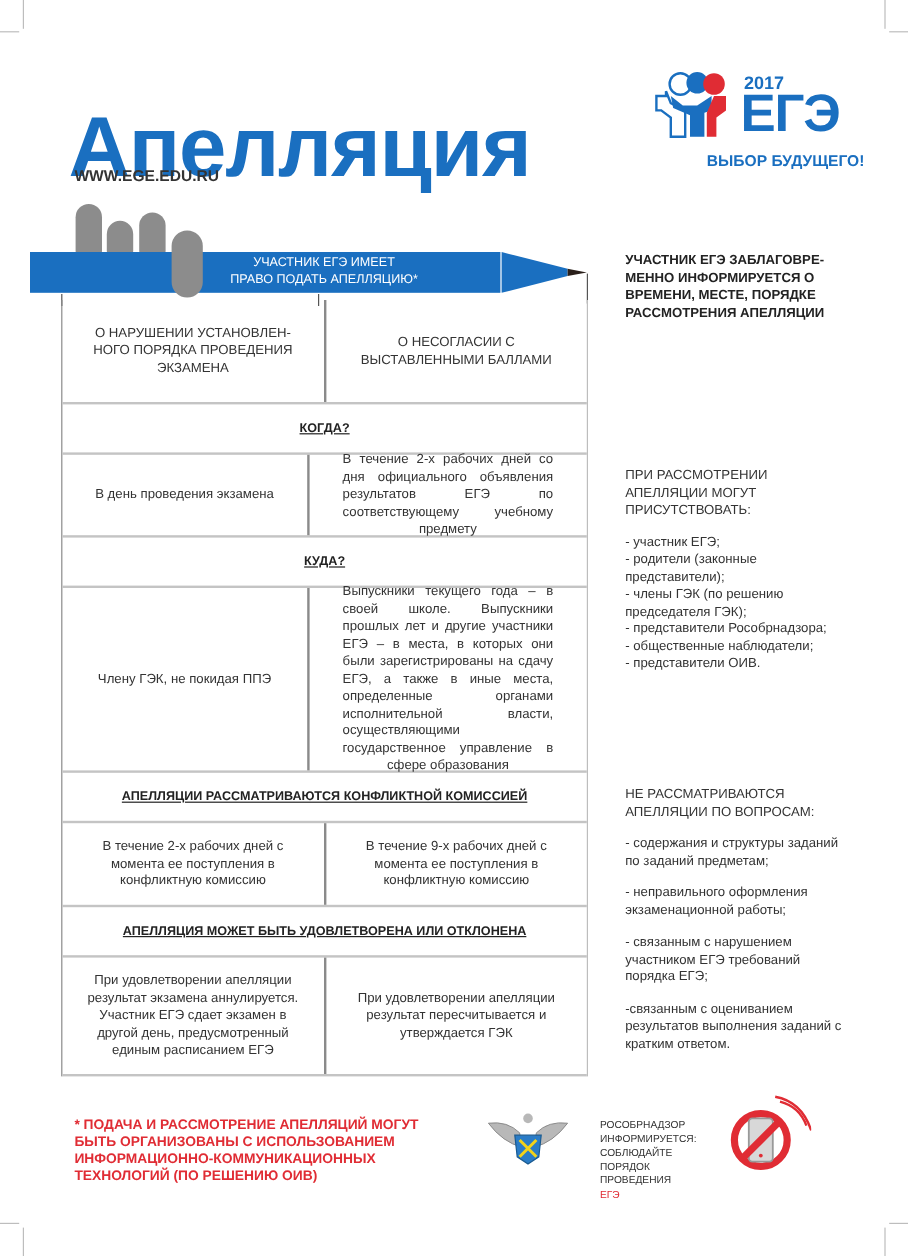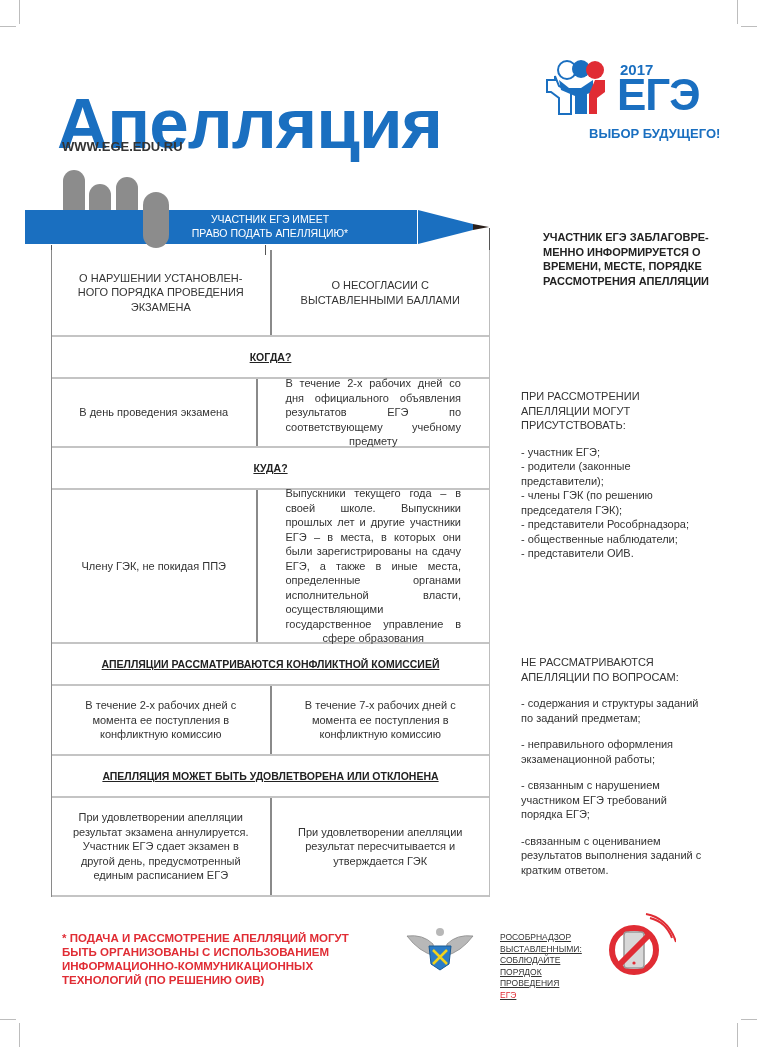--- a/index.html
+++ b/index.html
@@ -47,21 +47,21 @@
   .side { position: absolute; left: 521px; width: 185px; font-size: 11px; line-height: 14.5px; color: #333; }
   .side.bold { font-weight: bold; color: #222; }
   .side p { margin: 0; }
   .side .gap { height: 12px; }
 
   .footnote {
     position: absolute; left: 62px; top: 931px; width: 310px;
     font-size: 11.5px; line-height: 14px; font-weight: bold; color: #e02c34;
   }
   .emblem { position: absolute; left: 405px; top: 922px; width: 70px; height: 55px; }
-  .warn { position: absolute; left: 500px; top: 932px; font-size: 8.5px; line-height: 11.5px; color: #333; text-decoration: underline; }
+  .warn { position: absolute; left: 500px; top: 932px; font-size: 8.5px; line-height: 11.5px; color: #333; }
   .warn .red { color: #e02c34; }
   .phone { position: absolute; left: 606px; top: 912px; width: 70px; height: 65px; }
 </style>
 </head>
 <body>
 
 <div class="crop" style="left:19px;top:0;width:1px;height:24px;"></div>
 <div class="crop" style="left:0;top:26px;width:16px;height:1px;"></div>
 <div class="crop" style="left:737px;top:0;width:1px;height:24px;"></div>
 <div class="crop" style="left:741px;top:26px;width:16px;height:1px;"></div>
@@ -122,32 +122,32 @@
   </div>
   <div class="row" style="height:154px;">
     <div class="cell left">Члену ГЭК, не покидая ППЭ</div>
     <div class="cell justify">Выпускники текущего года – в своей школе. Выпускники прошлых лет и другие участники ЕГЭ – в места, в которых они были зарегистрированы на сдачу ЕГЭ, а также в иные места, определенные органами исполнительной власти, осуществляющими государственное управление в сфере образования</div>
   </div>
   <div class="row" style="height:42px;justify-content:flex-end;">
     <div class="head">АПЕЛЛЯЦИИ РАССМАТРИВАЮТСЯ КОНФЛИКТНОЙ КОМИССИЕЙ</div>
   </div>
   <div class="row" style="height:70px;">
     <div class="cell left">В течение 2-х рабочих дней с момента ее поступления в конфликтную комиссию</div>
-    <div class="cell">В течение 7-х рабочих дней с момента ее поступления в конфликтную комиссию</div>
+    <div class="cell">В течение 9-х рабочих дней с момента ее поступления в конфликтную комиссию</div>
   </div>
   <div class="row" style="height:42px;">
     <div class="head">АПЕЛЛЯЦИЯ МОЖЕТ БЫТЬ УДОВЛЕТВОРЕНА ИЛИ ОТКЛОНЕНА</div>
   </div>
   <div class="row" style="height:99px;">
     <div class="cell left">При удовлетворении апелляции результат экзамена аннулируется. Участник ЕГЭ сдает экзамен в другой день, предусмотренный единым расписанием ЕГЭ</div>
     <div class="cell">При удовлетворении апелляции результат пересчитывается и утверждается ГЭК</div>
   </div>
 </div>
 
-<div class="side bold" style="top:230px;margin-left:22px;">УЧАСТНИК ЕГЭ ЗАБЛАГОВРЕ-МЕННО ИНФОРМИРУЕТСЯ О ВРЕМЕНИ, МЕСТЕ, ПОРЯДКЕ РАССМОТРЕНИЯ АПЕЛЛЯЦИИ</div>
+<div class="side bold" style="top:210px;">УЧАСТНИК ЕГЭ ЗАБЛАГОВРЕ-МЕННО ИНФОРМИРУЕТСЯ О ВРЕМЕНИ, МЕСТЕ, ПОРЯДКЕ РАССМОТРЕНИЯ АПЕЛЛЯЦИИ</div>
 
 <div class="side" style="top:389px;">
   <p>ПРИ РАССМОТРЕНИИ АПЕЛЛЯЦИИ МОГУТ ПРИСУТСТВОВАТЬ:</p>
   <div class="gap"></div>
   <p>- участник ЕГЭ;</p>
   <p>- родители (законные представители);</p>
   <p>- члены ГЭК (по решению председателя ГЭК);</p>
   <p>- представители Рособрнадзора;</p>
   <p>- общественные наблюдатели;</p>
   <p>- представители ОИВ.</p>
@@ -170,21 +170,21 @@
 <svg class="emblem" viewBox="0 0 70 55">
   <path d="M2 14 Q18 12 28 22 L30 34 Q14 30 2 14 Z" fill="#b8b8b8" stroke="#888" stroke-width="0.8"></path>
   <path d="M68 14 Q52 12 42 22 L40 34 Q56 30 68 14 Z" fill="#b8b8b8" stroke="#888" stroke-width="0.8"></path>
   <circle cx="35" cy="10" r="4" fill="#b8b8b8"></circle>
   <path d="M24 24 L46 24 L44 42 L35 48 L26 42 Z" fill="#2a7cc7" stroke="#1a5a90" stroke-width="1"></path>
   <path d="M28 28 L42 42 M42 28 L28 42" stroke="#f2d21a" stroke-width="2.5"></path>
 </svg>
 
 <div class="warn">
   <div>РОСОБРНАДЗОР</div>
-  <div>ВЫСТАВЛЕННЫМИ:</div>
+  <div>ИНФОРМИРУЕТСЯ:</div>
   <div>СОБЛЮДАЙТЕ</div>
   <div>ПОРЯДОК</div>
   <div>ПРОВЕДЕНИЯ</div>
   <div class="red">ЕГЭ</div>
 </div>
 
 <svg class="phone" viewBox="0 0 70 65">
   <path d="M44 6 Q60 10 66 26" fill="none" stroke="#e02c34" stroke-width="2"></path>
   <path d="M40 2 Q62 6 70 30" fill="none" stroke="#e02c34" stroke-width="2"></path>
   <circle cx="28" cy="38" r="22" fill="none" stroke="#e02c34" stroke-width="6"></circle>

